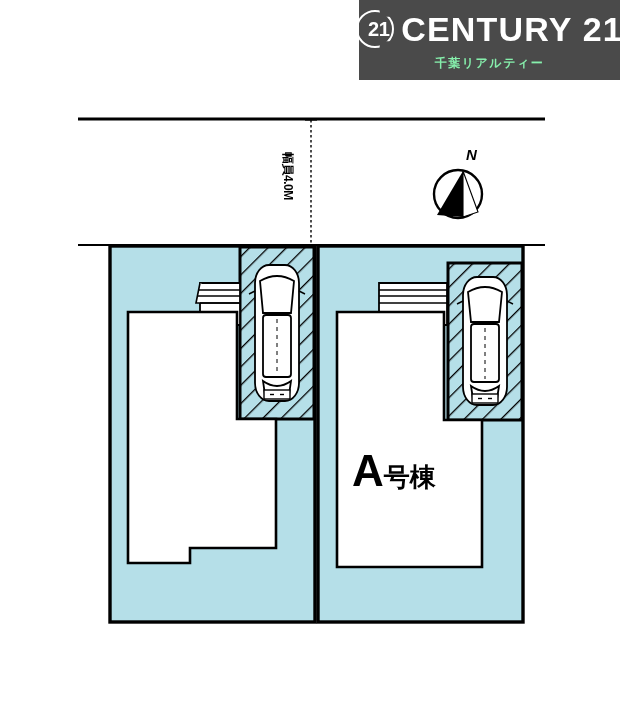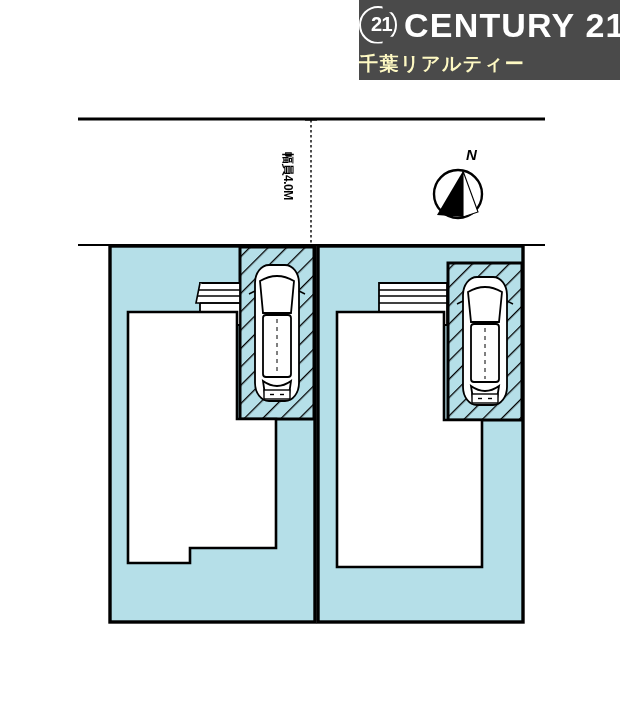--- a/index.html
+++ b/index.html
@@ -17,20 +17,21 @@
   }
 
   
   #logo-banner {
     position: absolute;
     left: 359px; top: 0px;
     width: 261px; height: 80px;
     background: #4a4a4a;
     display: flex;
     flex-direction: column;
+    align-items: center;
     justify-content: center;
   }
   #logo-row {
     display: flex;
     align-items: center;
     gap: 7px;
     margin-top: 2px;
   }
   #logo-mark {
     position: relative;
@@ -58,22 +59,22 @@
   }
   #logo-wordmark {
     color: #ffffff;
     font-size: 34px;
     font-weight: bold;
     letter-spacing: 1.2px;
     line-height: 1;
     white-space: nowrap;
   }
   #logo-sub {
-    color: #fef9c3;
-    font-size: 19px;
+    color: #86efac;
+    font-size: 12px;
     font-weight: bold;
     letter-spacing: 1.5px;
     margin-top: 7px;
     white-space: nowrap;
   }
 
   
   #plan { position: absolute; left: 0; top: 0; width: 620px; height: 702px; }
   #plan svg { display: block; }
 
@@ -242,14 +243,17 @@
       </g>
     </svg>
   </div>
 
 
   <div class="plan-label" id="road-width-label">幅員4.0M</div>
 
   <div class="plan-label" id="compass-n">N</div>
 
 
+  <div class="bldg-label" id="label-a">
+    <span class="bldg-letter">A</span><span class="bldg-suffix">号棟</span>
+  </div>
 
 </div>
 
 </body></html>

